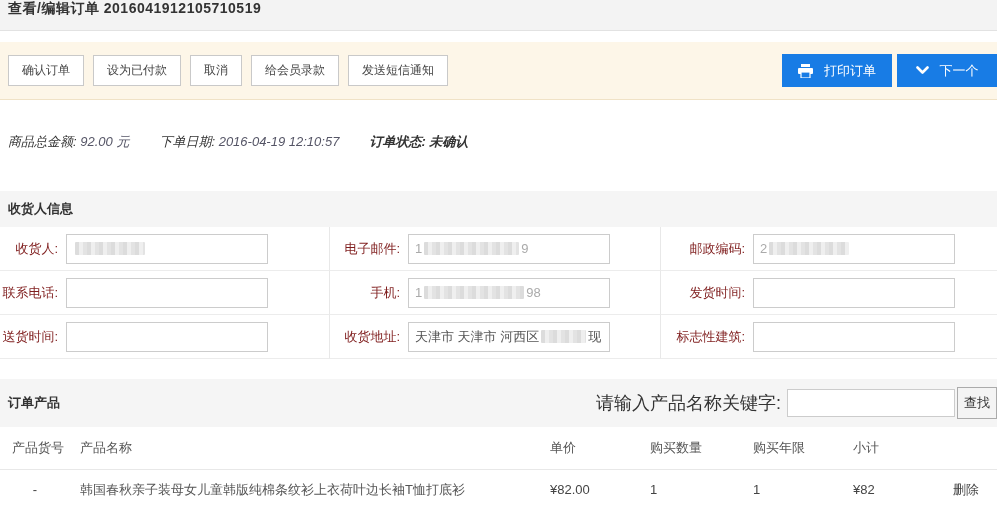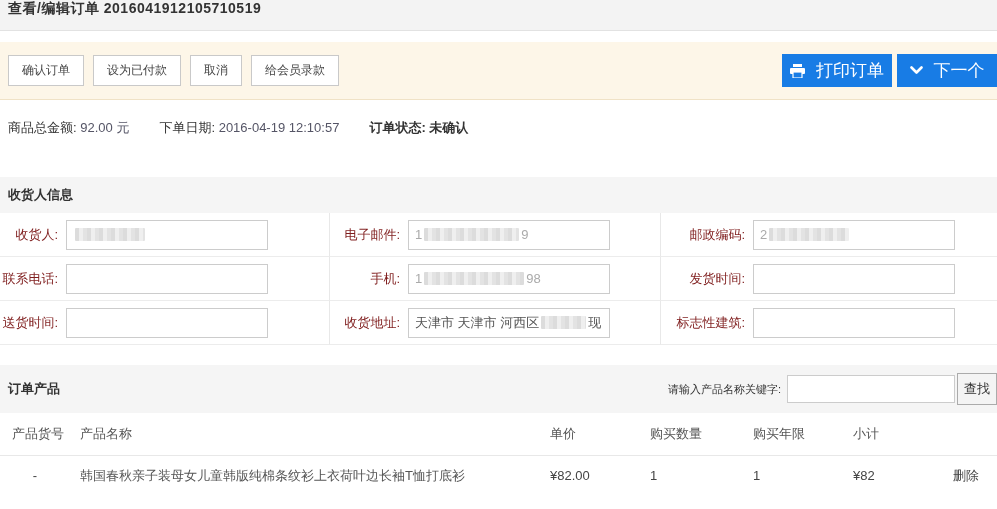--- a/index.html
+++ b/index.html
@@ -12,29 +12,29 @@
     display:flex; align-items:flex-start; padding:0 8px; }
   .titlebar h1 { font-size:14px; font-weight:bold; color:#333; letter-spacing:.5px; }
 
   
   .toolbar { margin-top:11px; height:58px; background:#fdf6e8; border-bottom:1px solid #f0e2c6;
     display:flex; align-items:center; padding-left:8px; }
   .btn-plain { background:#fff; border:1px solid #c9c9c9; color:#444; font-size:12px;
     padding:0 13px; height:31px; margin-right:9px; cursor:pointer;
     font-family:inherit; }
   .toolbar-right { margin-left:auto; display:flex; }
-  .btn-blue { background:#187ce5; border:none; color:#fff; font-size:17px; height:33px;
+  .btn-blue { background:#187ce5; border:none; color:#fff; font-size:13px; height:33px;
     display:flex; align-items:center; justify-content:center; gap:11px; cursor:pointer;
     font-family:inherit; }
   .btn-print { width:110px; margin-right:5px; }
   .btn-next  { width:100px; }
   .btn-blue svg { display:block; }
 
   
-  .summary { padding:19px 8px 0 8px; font-size:13px; color:#333; display:flex; }
+  .summary { padding:33px 8px 0 8px; font-size:13px; color:#333; display:flex;font-style:italic; }
   .summary .item { margin-right:30px; }
   .summary .lbl { color:#333; }
   .summary .val { color:#556; }
   .summary .status { font-weight:bold; color:#333; }
 
   
   .band { background:#f5f5f5; display:flex; align-items:center; padding:0 8px; }
   .band-consignee { margin-top:40px; height:36px; }
   .band-title { font-size:13px; font-weight:bold; color:#333; }
 
@@ -50,21 +50,21 @@
     display:flex; align-items:center; padding:0 6px; font-size:13px; color:#555;
     white-space:nowrap; overflow:hidden; cursor:text; }
   .mosaic { display:inline-block; height:13px; border-radius:1px; margin:0 2px;
     background:repeating-linear-gradient(90deg,#dcdcdc 0 4px,#efefef 4px 8px,#e3e3e3 8px 12px); }
   .m70{width:70px;} .m95{width:95px;} .m80{width:80px;} .m100{width:100px;} .m45{width:45px;}
   .dim { color:#aaa; }
 
   
   .band-products { margin-top:20px; height:48px; padding-right:0; }
   .search-group { margin-left:auto; display:flex; align-items:center; }
-  .search-label { font-size:11px; color:#333; margin-right:6px; white-space:nowrap; }
+  .search-label { font-size:18px; color:#333; margin-right:6px; white-space:nowrap; }
   .search-input { width:168px; height:28px; border:1px solid #ccc; background:#fff;
     font-size:13px; padding:0 5px; font-family:inherit; outline:none; }
   .btn-find { width:40px; height:32px; background:#f4f4f4; border:1px solid #ababab;
     font-size:13px; color:#333; cursor:pointer; font-family:inherit; margin-left:2px; }
 
   
   .trow { display:flex; align-items:center; font-size:13px; }
   .thead { height:43px; color:#555; border-bottom:1px solid #e8e8e8; }
   .tbody-row { height:39px; color:#444; }
   .c-sku { width:70px; }
@@ -85,20 +85,21 @@
 
   <div class="titlebar">
     <h1>查看/编辑订单 2016041912105710519</h1>
   </div>
 
   <div class="toolbar">
     <button class="btn-plain">确认订单</button>
     <button class="btn-plain">设为已付款</button>
     <button class="btn-plain">取消</button>
     <button class="btn-plain">给会员录款</button>
+    <button class="btn-plain">发送短信通知</button>
     <div class="toolbar-right">
       <button class="btn-blue btn-print">
         <span>
           <svg width="15" height="14" viewBox="0 0 15 14">
               <g fill="#fff">
                 <rect x="3" y="0" width="9" height="3"></rect>
                 <rect x="0" y="4" width="15" height="6" rx="1"></rect>
                 <rect x="3" y="8" width="9" height="6" fill="#187ce5" stroke="#fff" stroke-width="1.2"></rect>
               </g>
             </svg>

